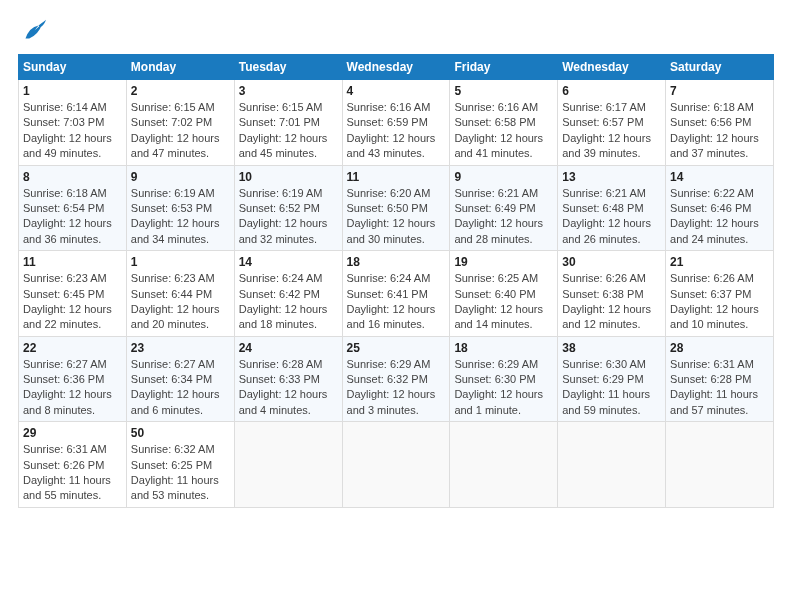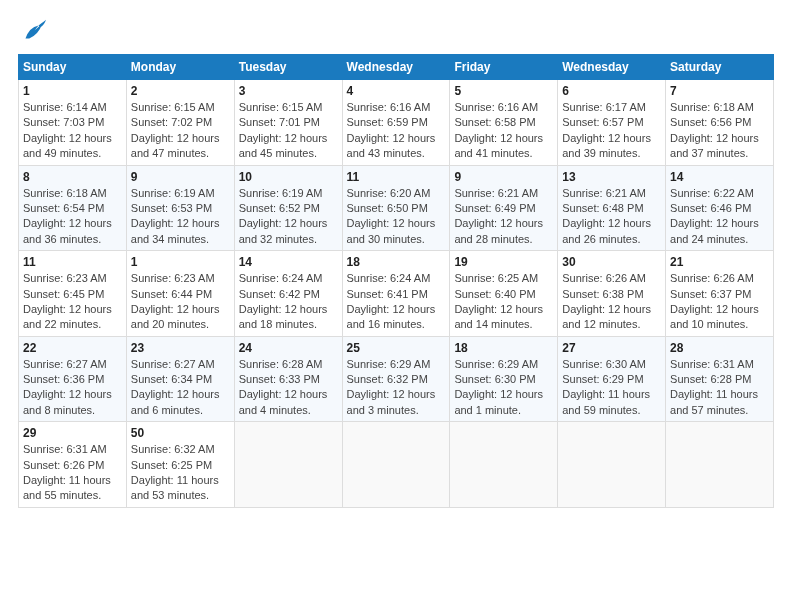--- a/index.html
+++ b/index.html
@@ -237,21 +237,21 @@
           </td>
           <td>
             <span class="day-number">25</span>
             <div class="day-info">Sunrise: 6:29 AM<br>Sunset: 6:32 PM<br>Daylight: 12 hours<br>and 3 minutes.</div>
           </td>
           <td>
             <span class="day-number">18</span>
             <div class="day-info">Sunrise: 6:29 AM<br>Sunset: 6:30 PM<br>Daylight: 12 hours<br>and 1 minute.</div>
           </td>
           <td>
-            <span class="day-number">27</span>
+            <span class="day-number">38</span>
             <div class="day-info">Sunrise: 6:30 AM<br>Sunset: 6:29 PM<br>Daylight: 11 hours<br>and 59 minutes.</div>
           </td>
           <td>
             <span class="day-number">28</span>
             <div class="day-info">Sunrise: 6:31 AM<br>Sunset: 6:28 PM<br>Daylight: 11 hours<br>and 57 minutes.</div>
           </td>
         </tr>
         <tr class="last-row">
           <td>
             <span class="day-number">29</span>

